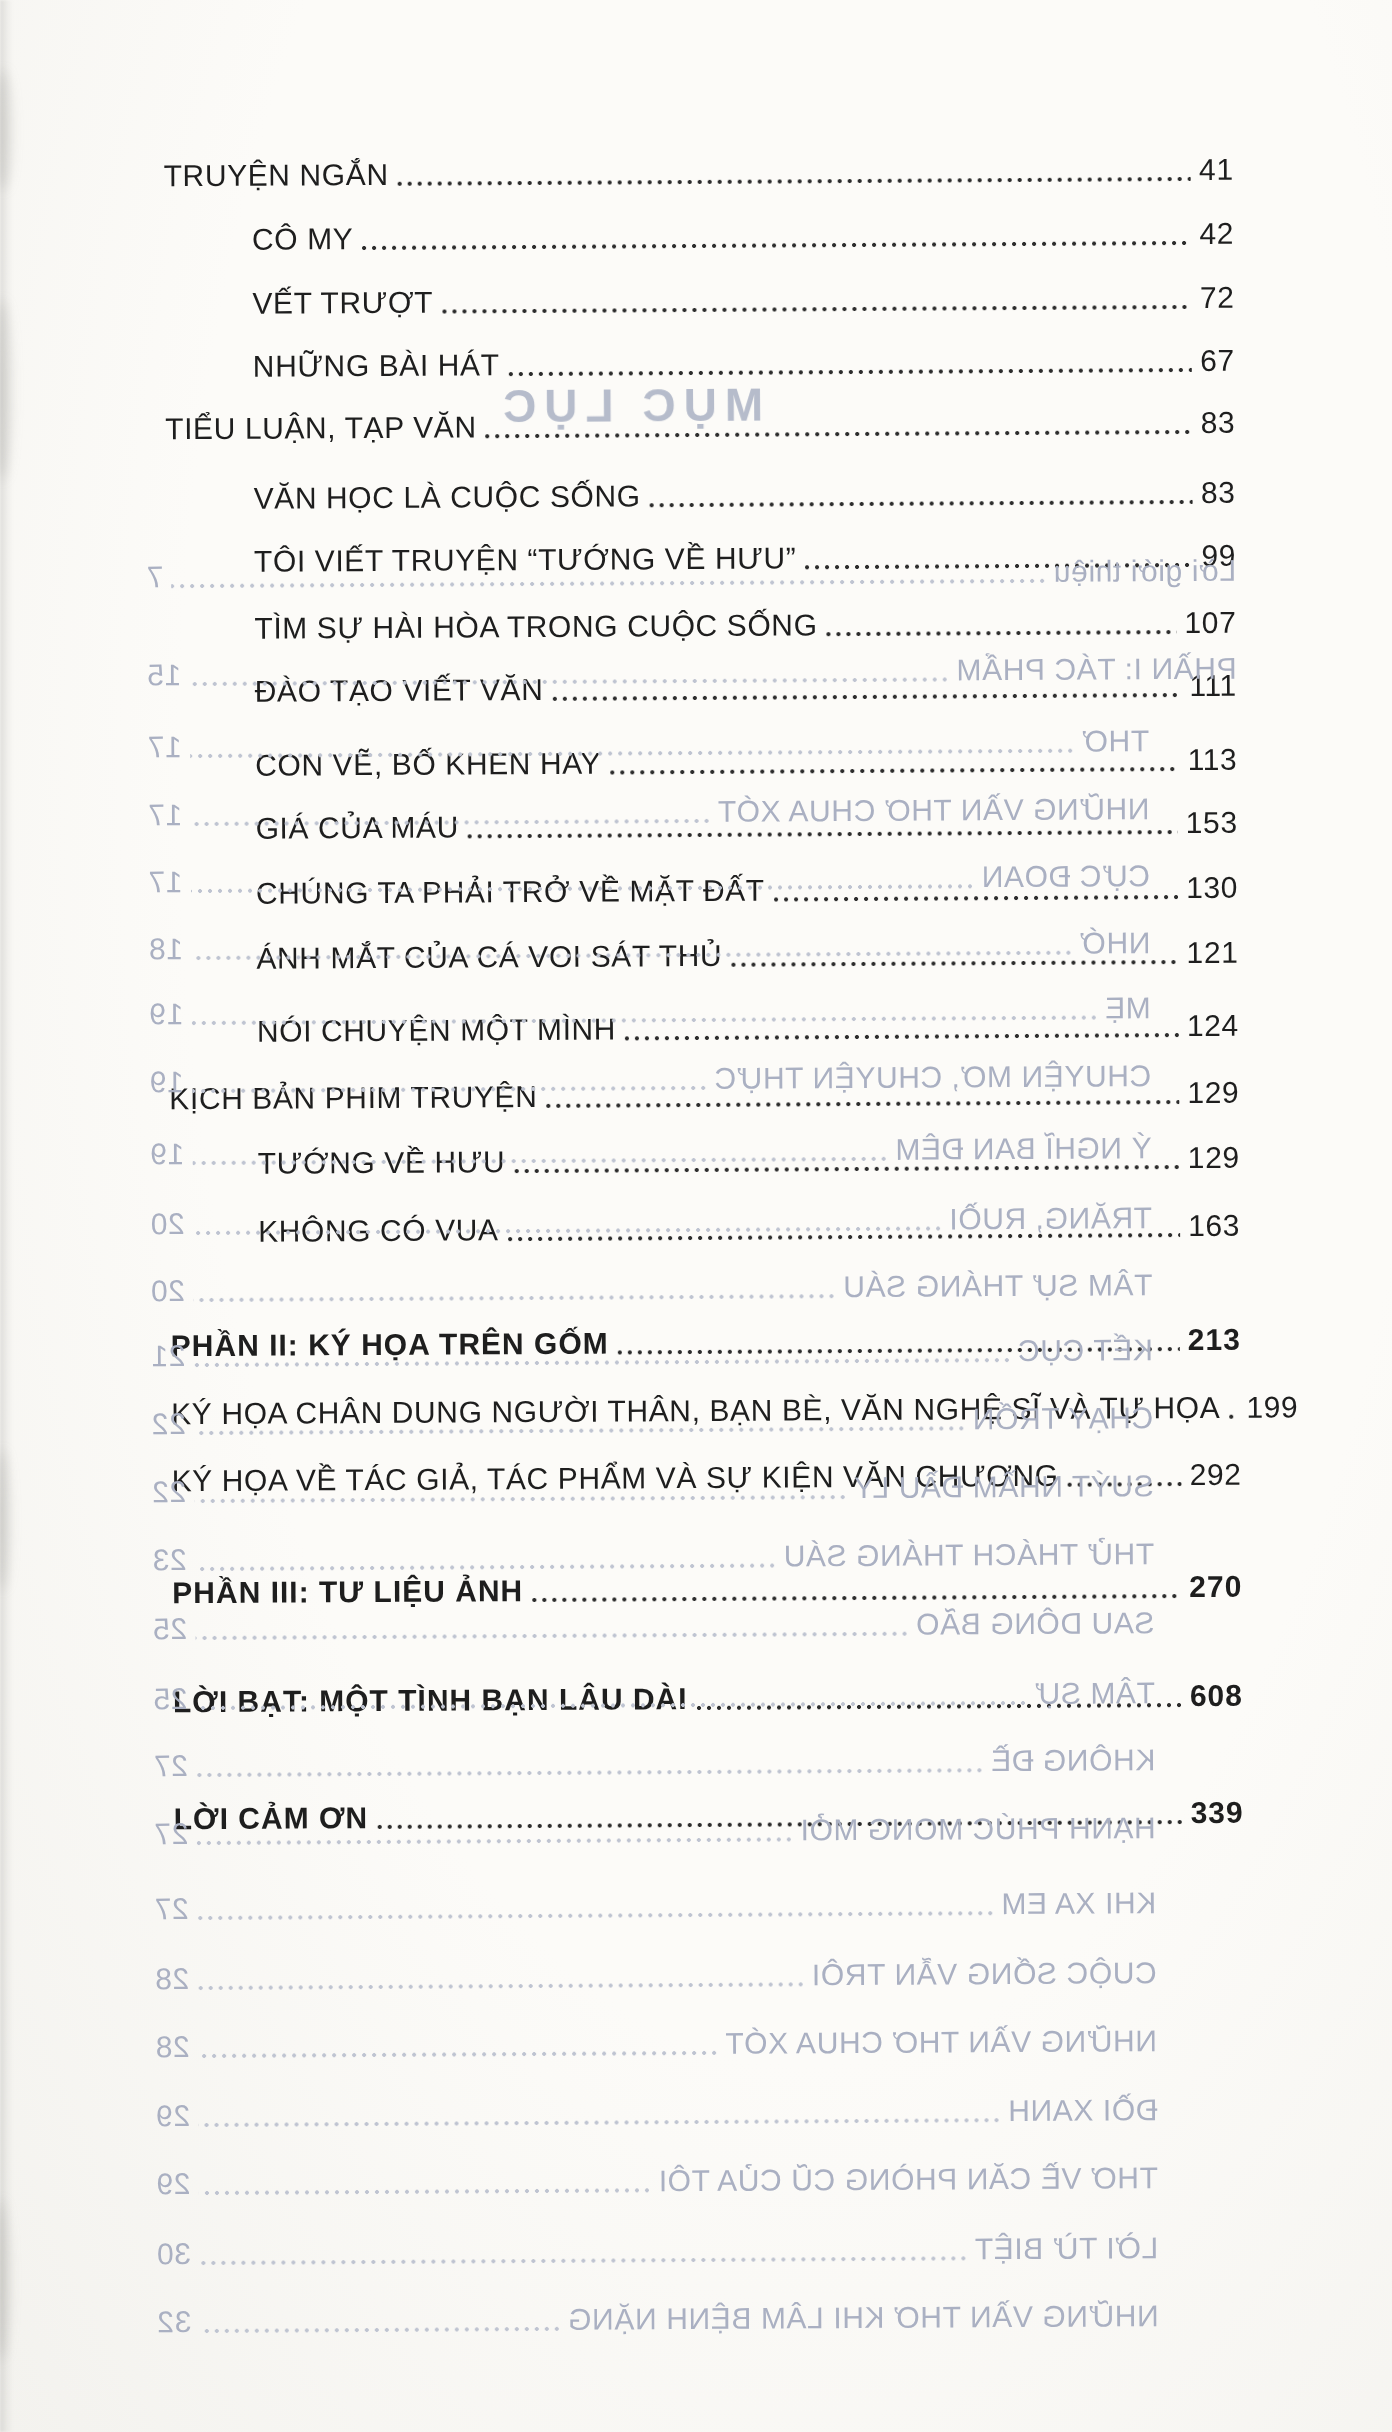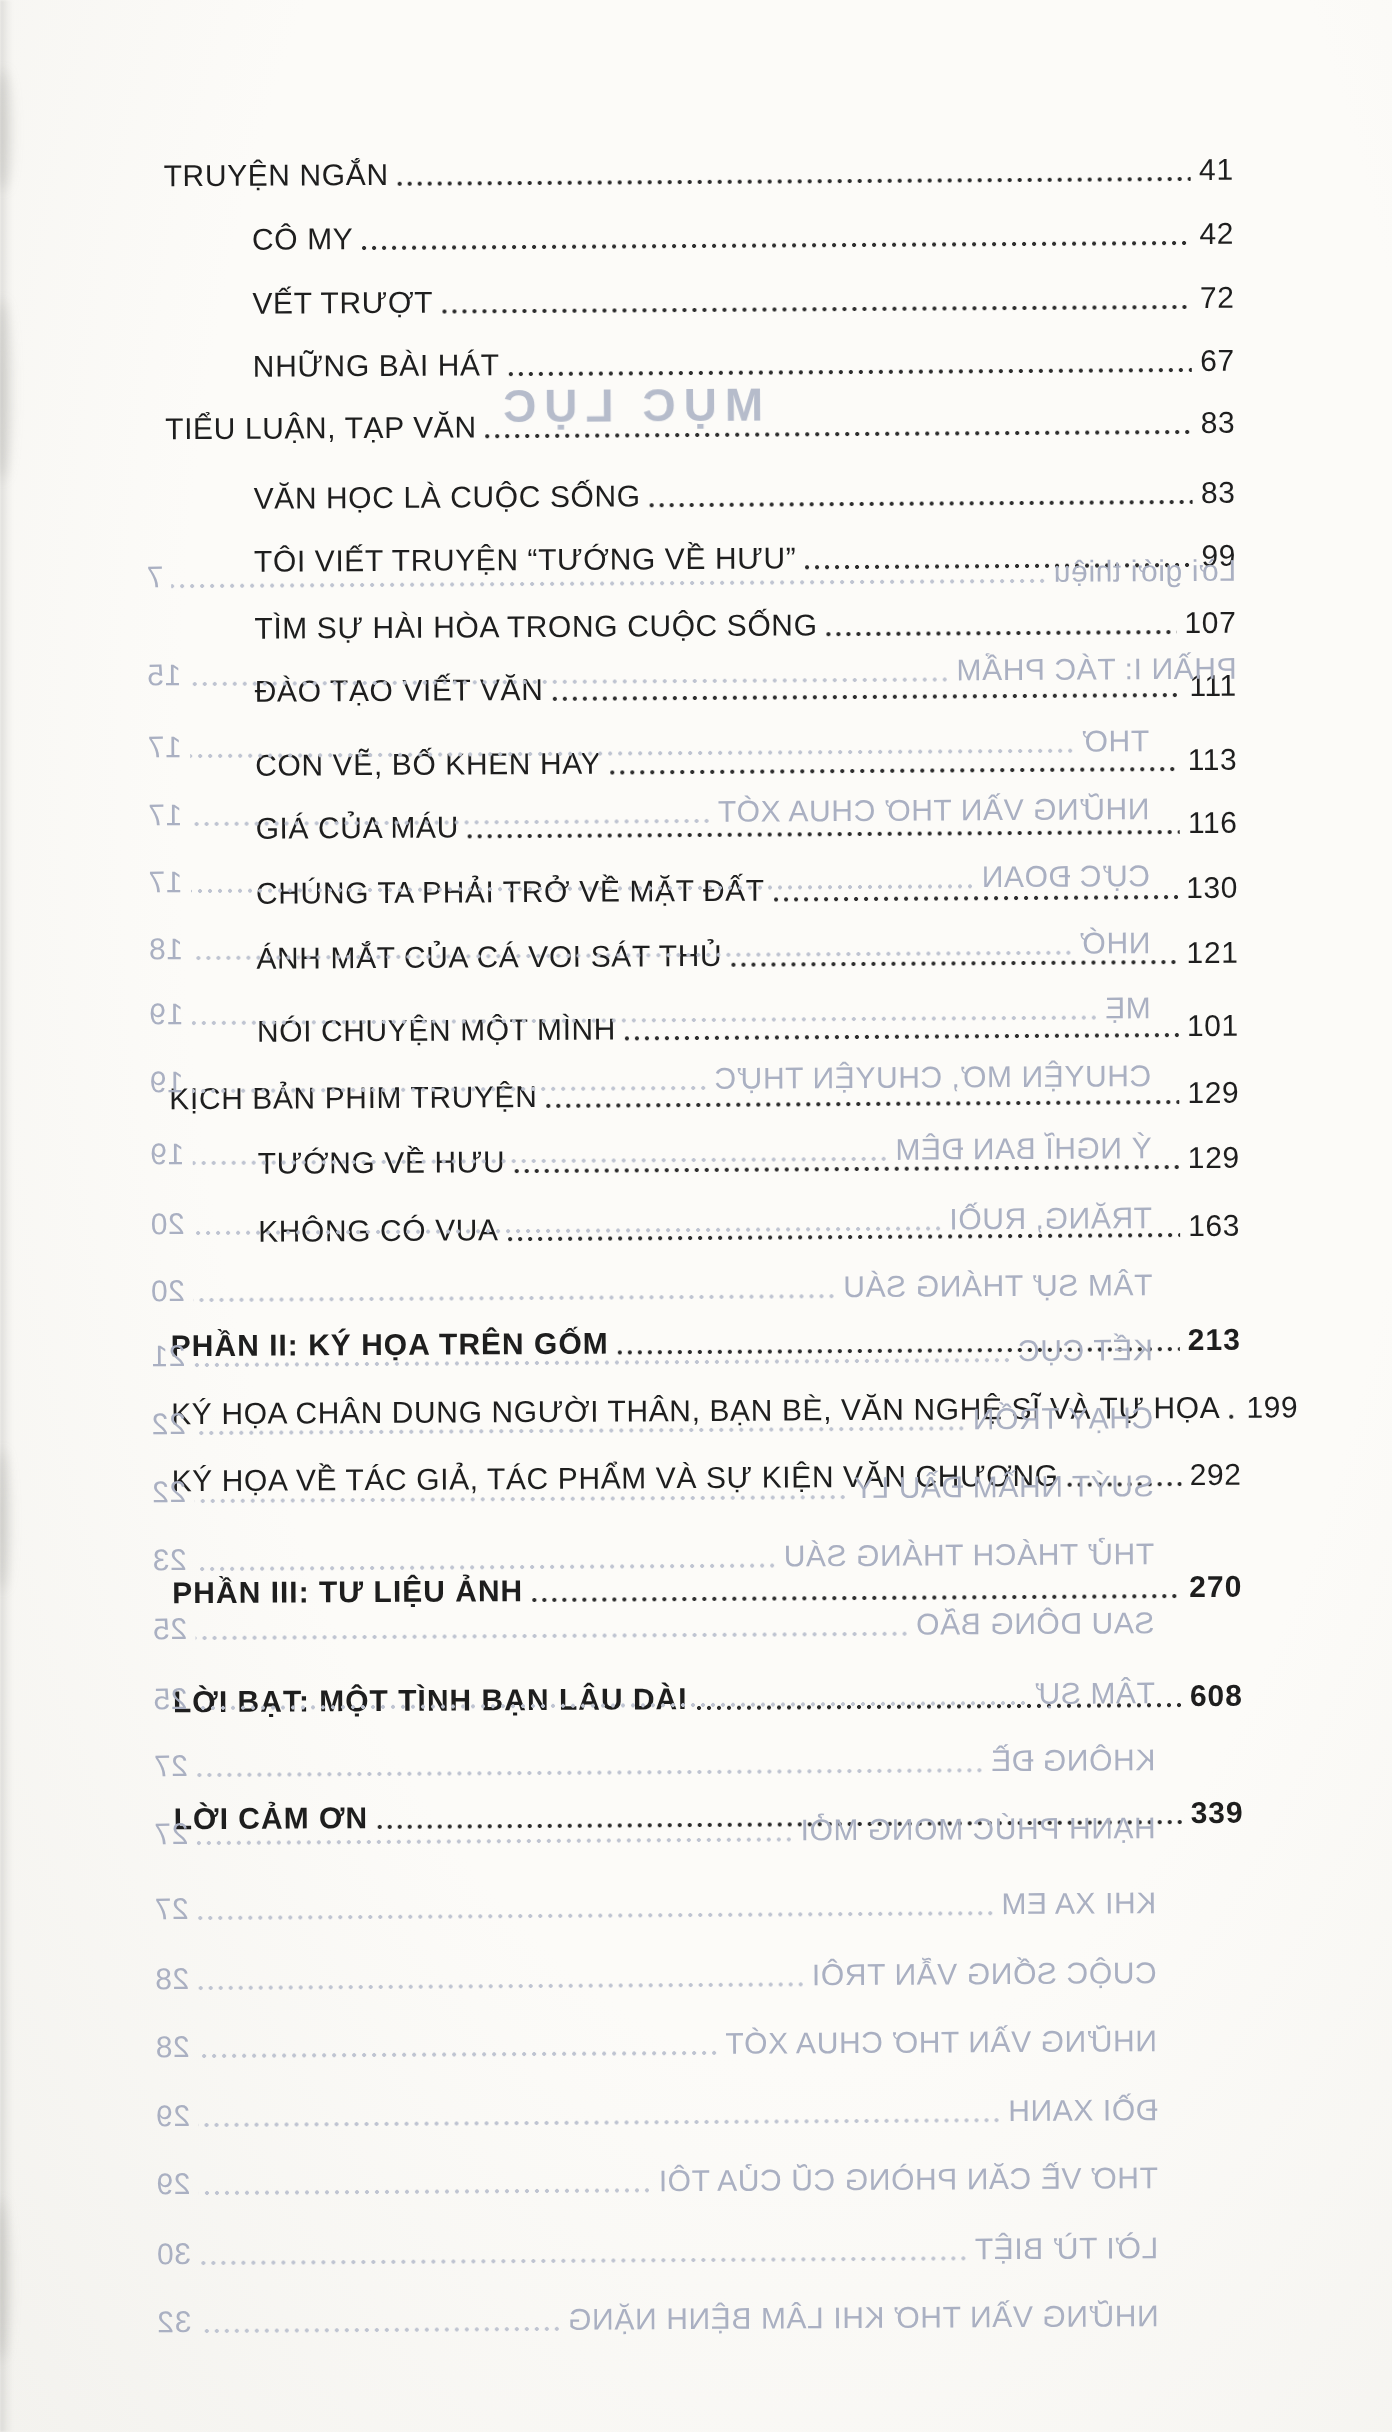--- a/index.html
+++ b/index.html
@@ -108,36 +108,36 @@
         <span class="pg">111</span>
       </div>
       <div class="row" style="left: 258px; width: 982px; top: 741px;">
         <span class="lbl">CON VẼ, BỐ KHEN HAY</span>
         <span class="leader"></span>
         <span class="pg">113</span>
       </div>
       <div class="row" style="left: 258px; width: 982px; top: 804px;">
         <span class="lbl">GIÁ CỦA MÁU</span>
         <span class="leader"></span>
-        <span class="pg">116</span>
+        <span class="pg">153</span>
       </div>
       <div class="row" style="left: 258px; width: 982px; top: 869px;">
         <span class="lbl">CHÚNG TA PHẢI TRỞ VỀ MẶT ĐẤT</span>
         <span class="leader"></span>
         <span class="pg">130</span>
       </div>
       <div class="row" style="left: 258px; width: 982px; top: 934px;">
         <span class="lbl">ÁNH MẮT CỦA CÁ VOI SÁT THỦ</span>
         <span class="leader"></span>
         <span class="pg">121</span>
       </div>
       <div class="row" style="left: 258px; width: 982px; top: 1007px;">
         <span class="lbl">NÓI CHUYỆN MỘT MÌNH</span>
         <span class="leader"></span>
-        <span class="pg">101</span>
+        <span class="pg">124</span>
       </div>
       <div class="row" style="left: 170px; width: 1070px; top: 1074px;">
         <span class="lbl">KỊCH BẢN PHIM TRUYỆN</span>
         <span class="leader"></span>
         <span class="pg">129</span>
       </div>
       <div class="row" style="left: 258px; width: 982px; top: 1139px;">
         <span class="lbl">TƯỚNG VỀ HƯU</span>
         <span class="leader"></span>
         <span class="pg">129</span>

